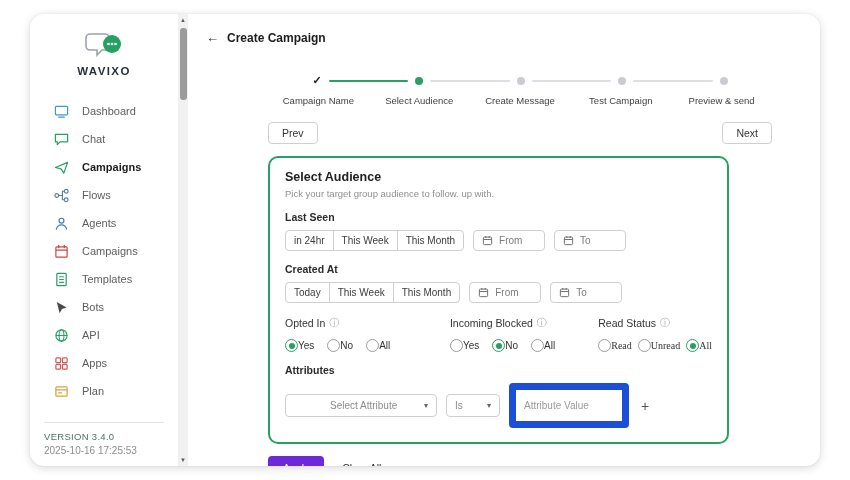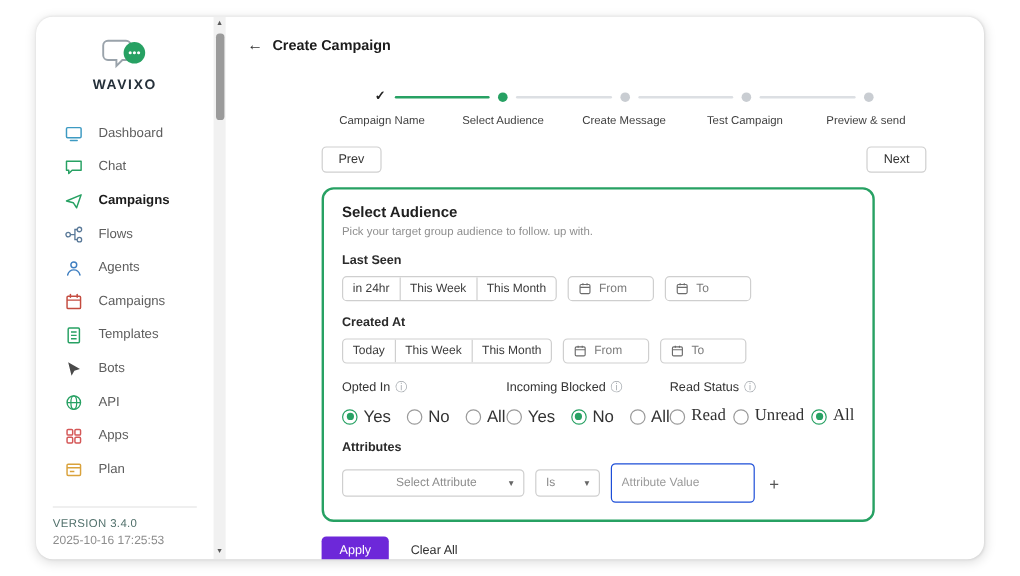--- a/index.html
+++ b/index.html
@@ -63,31 +63,31 @@
   .date-input { display: flex; align-items: center; gap: 6px; border: 1px solid #cfcfcf; border-radius: 4px;
                 padding: 4px 8px; width: 72px; font-size: 10px; color: #7c7c7c; cursor: pointer; }
   .date-input svg { width: 11px; height: 11px; flex: none; }
 
   .filters-row { display: flex; margin-top: 13px; }
   .fcol1 { width: 178px; } .fcol2 { width: 160px; } .fcol3 { flex: 1; }
   .filter-label { font-size: 10.5px; color: #333; display: flex; align-items: center; gap: 4px; }
   .info { font-size: 10px; color: #a3a8ad; }
   .radio-row { display: flex; align-items: center; gap: 13px; margin-top: 9px; }
   .radio-row.tight { gap: 6px; font-family: Liberation Serif, serif; }
-  .radio { display: flex; align-items: center; gap: 5px; font-size: 14px; color: #333; cursor: pointer; }
+  .radio { display: flex; align-items: center; font-size: 10px; color: #333; cursor: pointer; }
   .rb { width: 13px; height: 13px; border: 1px solid #9a9a9a; border-radius: 50%; position: relative; background: #fff; flex: none; }
   .rb.checked { border-color: #27a163; }
   .rb.checked::after { content: ""; position: absolute; inset: 2.5px; border-radius: 50%; background: #27a163; }
 
   .attr-row { display: flex; align-items: center; gap: 9px; margin-top: 7px; }
   .select { display: flex; align-items: center; justify-content: space-between; border: 1px solid #cfcfcf;
             border-radius: 4px; padding: 5px 8px; font-size: 10px; color: #8c8c8c; cursor: pointer; }
   .select .caret { font-size: 8px; color: #666; margin-left: 6px; }
   .sel-attr { width: 152px; padding-left: 44px; } .sel-op { width: 54px; }
-  .text-input { border: 1px solid #1d4ed8; border-radius: 4px; padding: 10px 8px; font-size: 10px; width: 120px;
+  .text-input { border: 7px solid #1d4ed8; border-radius: 4px; padding: 10px 8px; font-size: 10px; width: 120px;
                 color: #333; font-family: inherit; outline: none; }
   .text-input::placeholder { color: #9a9a9a; }
   .plus-btn { font-size: 14px; color: #555; background: none; border: none; cursor: pointer; margin-left: 3px; font-family: inherit; }
 
   
   .actions-row { display: flex; align-items: center; gap: 18px; margin-top: 12px; }
   .apply-btn { background: #6d28d9; color: #fff; border: none; border-radius: 4px; padding: 6px 15px;
                font-size: 10.5px; cursor: pointer; font-family: inherit; }
   .clear-btn { background: none; border: none; font-size: 10.5px; color: #2f2f2f; cursor: pointer; font-family: inherit; }
 </style>

